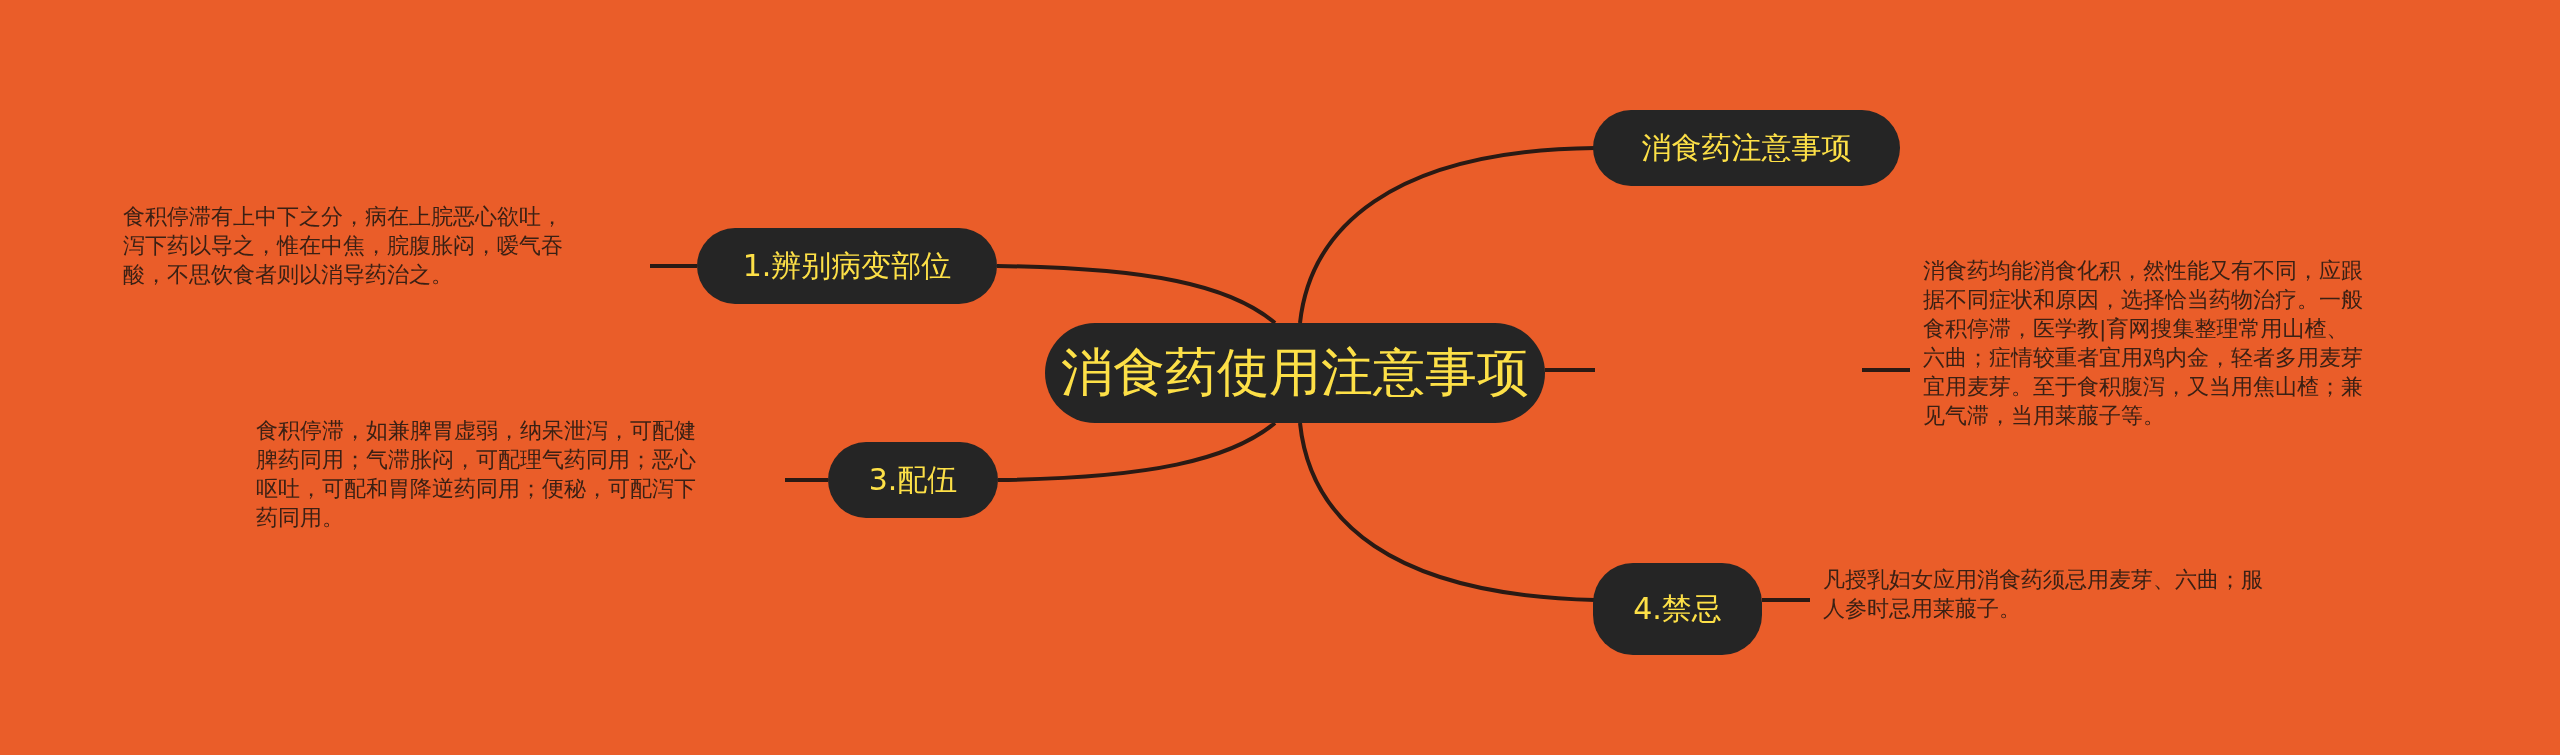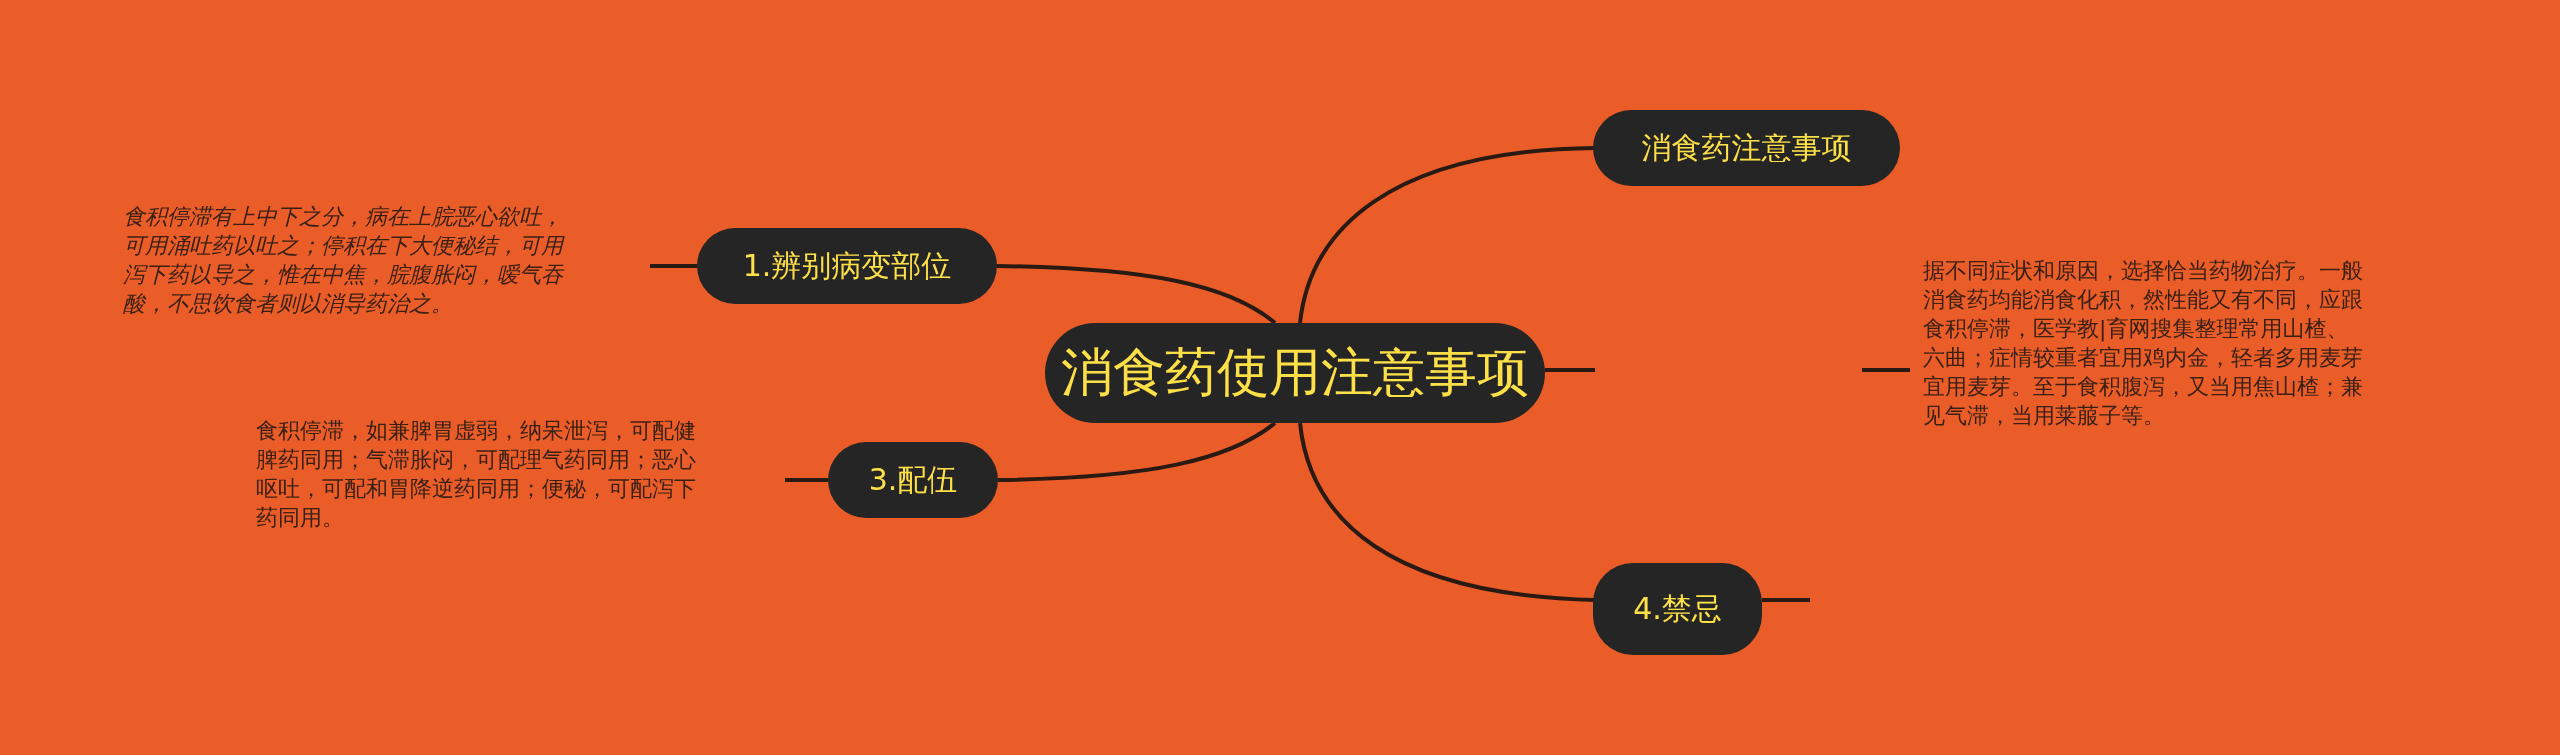--- a/index.html
+++ b/index.html
@@ -60,43 +60,46 @@
     <span>消食药使用注意事项</span>
   </div>
 
   <div class="node branch" style="left:1593px; top:110px; width:307px; height:76px;">
     <span>消食药注意事项</span>
   </div>
 
   <div class="node branch" style="left:697px; top:228px; width:300px; height:76px;">
     <span>1.辨别病变部位</span>
   </div>
-  <div class="leaf" style="left:123px; top:202px; width:520px;font-style:italic;">
+  <div class="leaf" style="left:123px; top:202px; width:520px;">
     <div>食积停滞有上中下之分，病在上脘恶心欲吐，</div>
-    <div>可用涌吐药以吐之；停积在下大便秘结，可用</div>
     <div>泻下药以导之，惟在中焦，脘腹胀闷，嗳气吞</div>
     <div>酸，不思饮食者则以消导药治之。</div>
   </div>
 
   <div class="leaf" style="left:1923px; top:256px; width:530px;">
+    <div>消食药均能消食化积，然性能又有不同，应跟</div>
     <div>据不同症状和原因，选择恰当药物治疗。一般</div>
-    <div>消食药均能消食化积，然性能又有不同，应跟</div>
     <div>食积停滞，医学教|育网搜集整理常用山楂、</div>
     <div>六曲；症情较重者宜用鸡内金，轻者多用麦芽</div>
     <div>宜用麦芽。至于食积腹泻，又当用焦山楂；兼</div>
     <div>见气滞，当用莱菔子等。</div>
   </div>
 
   <div class="node branch" style="left:828px; top:442px; width:170px; height:76px;">
     <span>3.配伍</span>
   </div>
   <div class="leaf" style="left:256px; top:416px; width:530px;">
     <div>食积停滞，如兼脾胃虚弱，纳呆泄泻，可配健</div>
     <div>脾药同用；气滞胀闷，可配理气药同用；恶心</div>
     <div>呕吐，可配和胃降逆药同用；便秘，可配泻下</div>
     <div>药同用。</div>
   </div>
 
   <div class="node branch" style="left:1593px; top:563px; width:169px; height:92px;">
     <span>4.禁忌</span>
   </div>
+  <div class="leaf" style="left:1823px; top:565px; width:530px;">
+    <div>凡授乳妇女应用消食药须忌用麦芽、六曲；服</div>
+    <div>人参时忌用莱菔子。</div>
+  </div>
 
 </div>
 
 </body></html>

